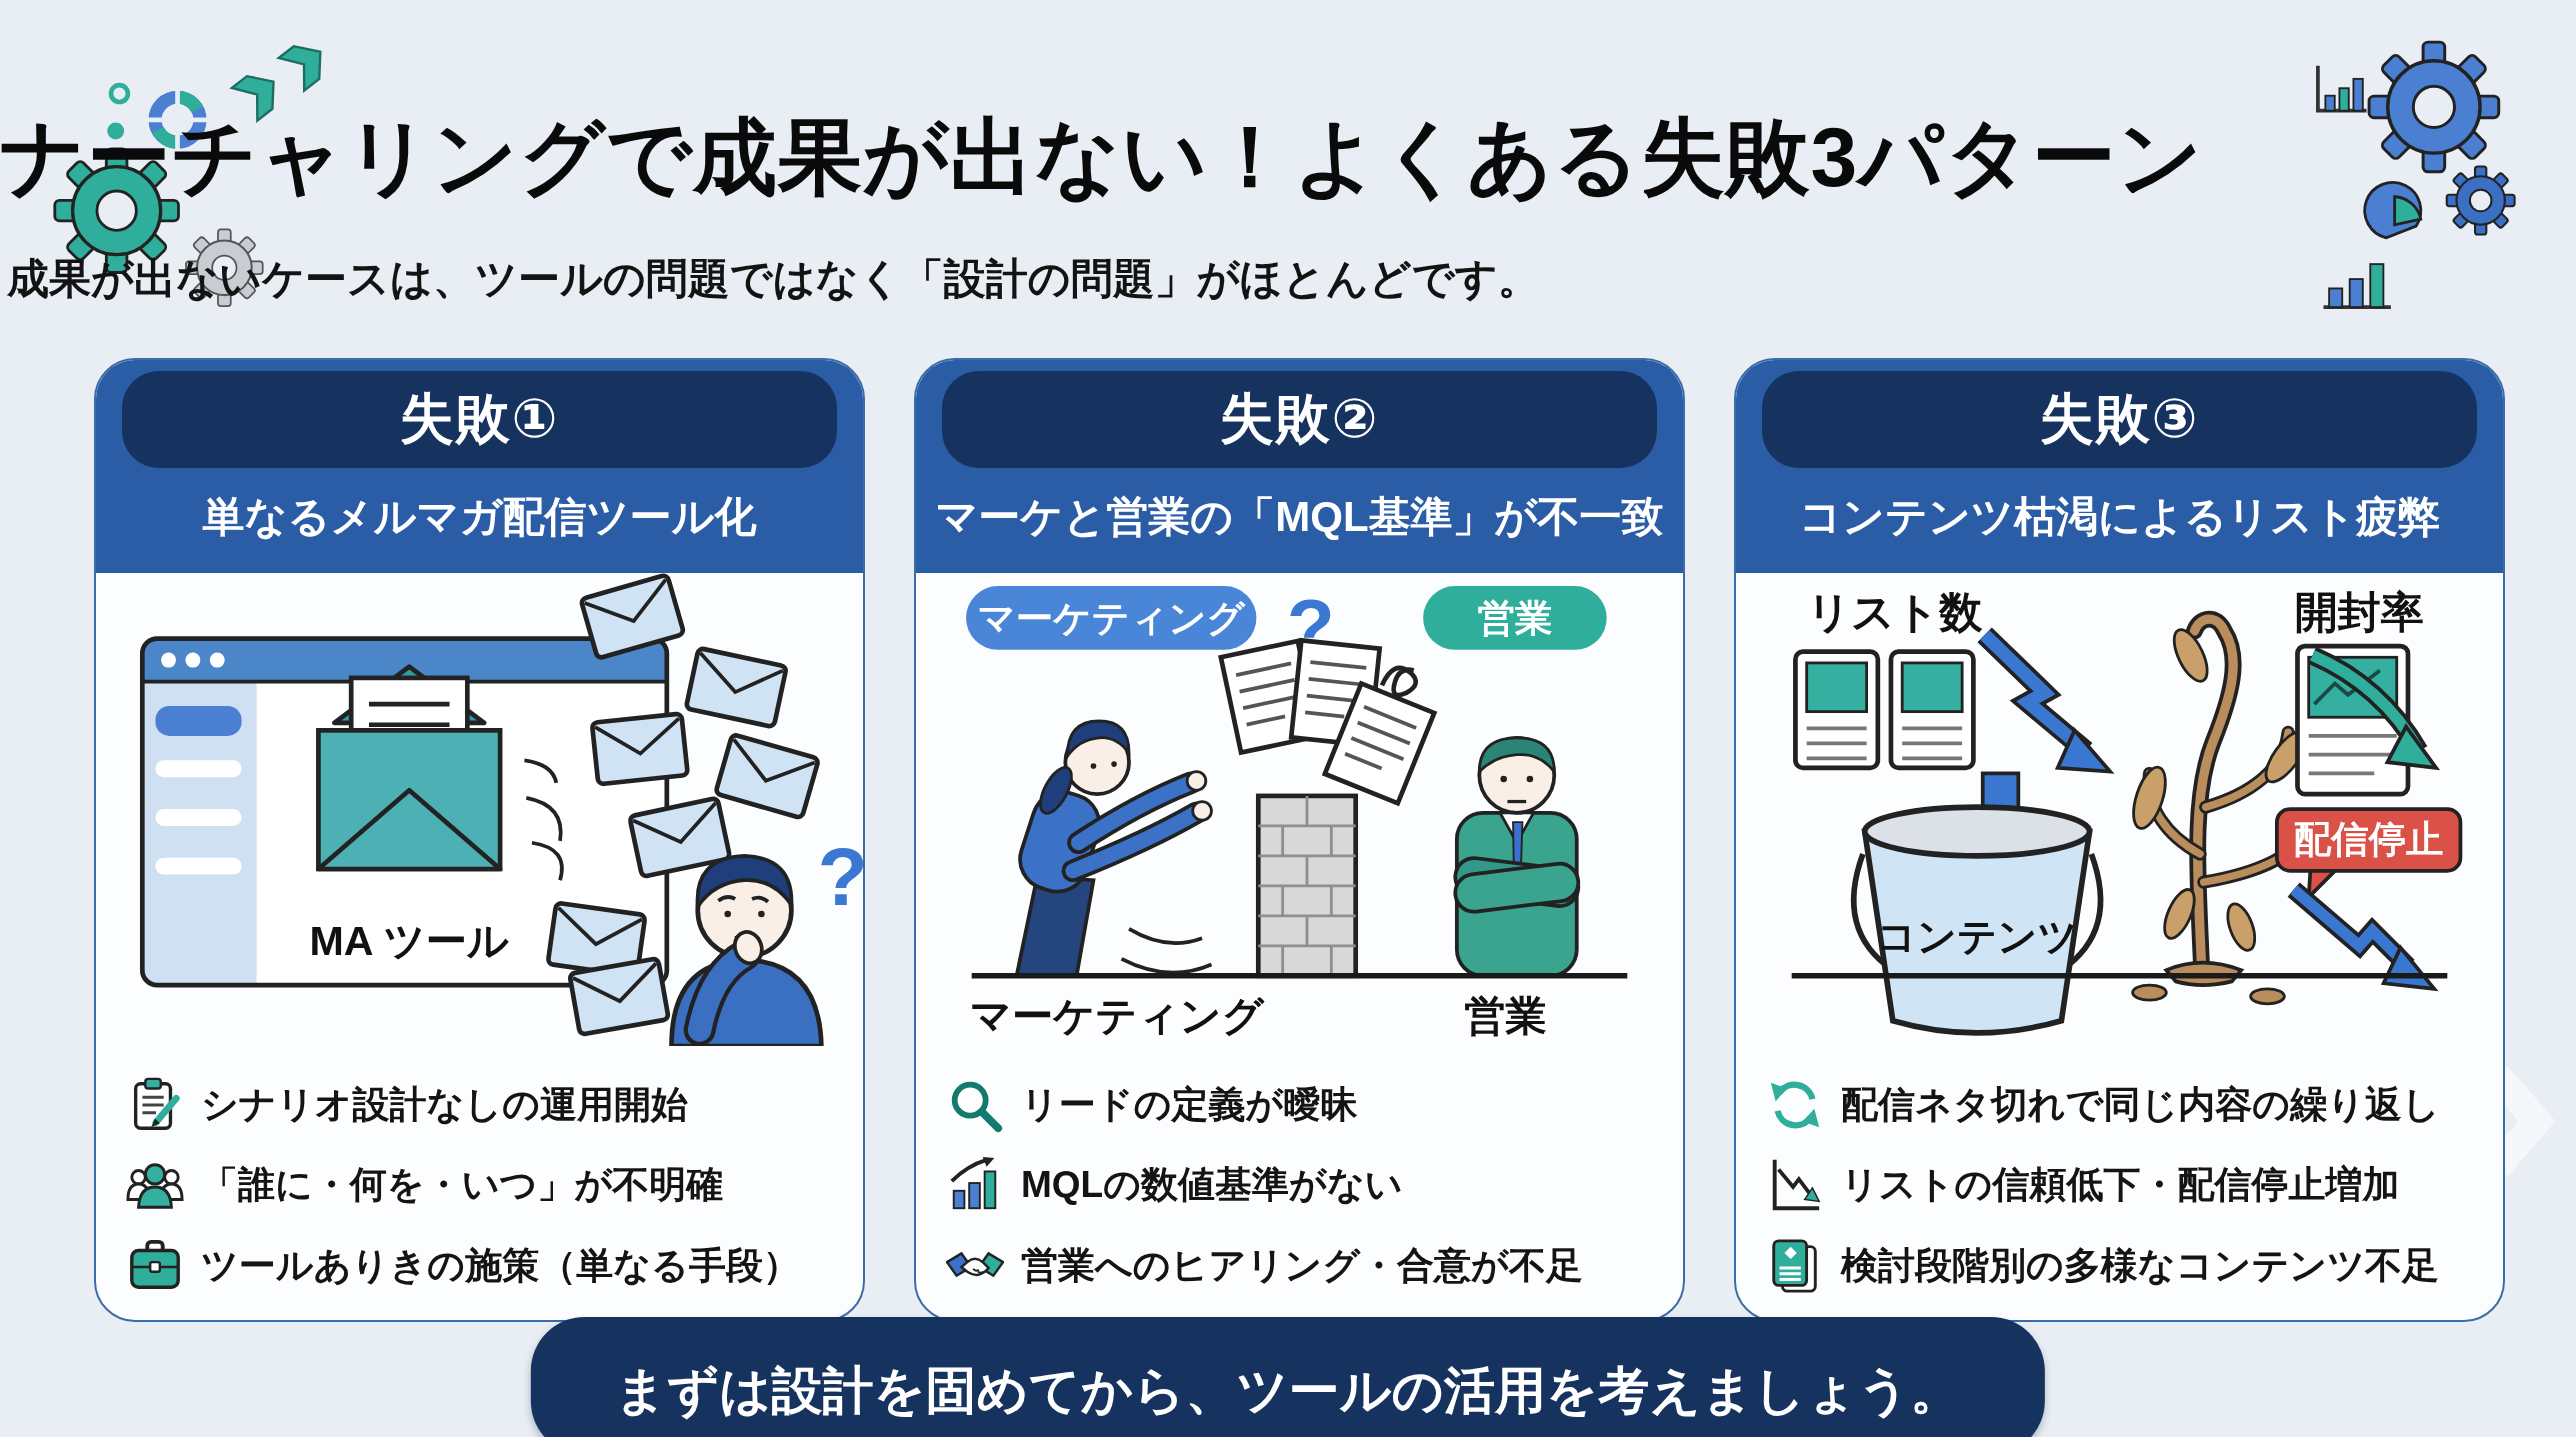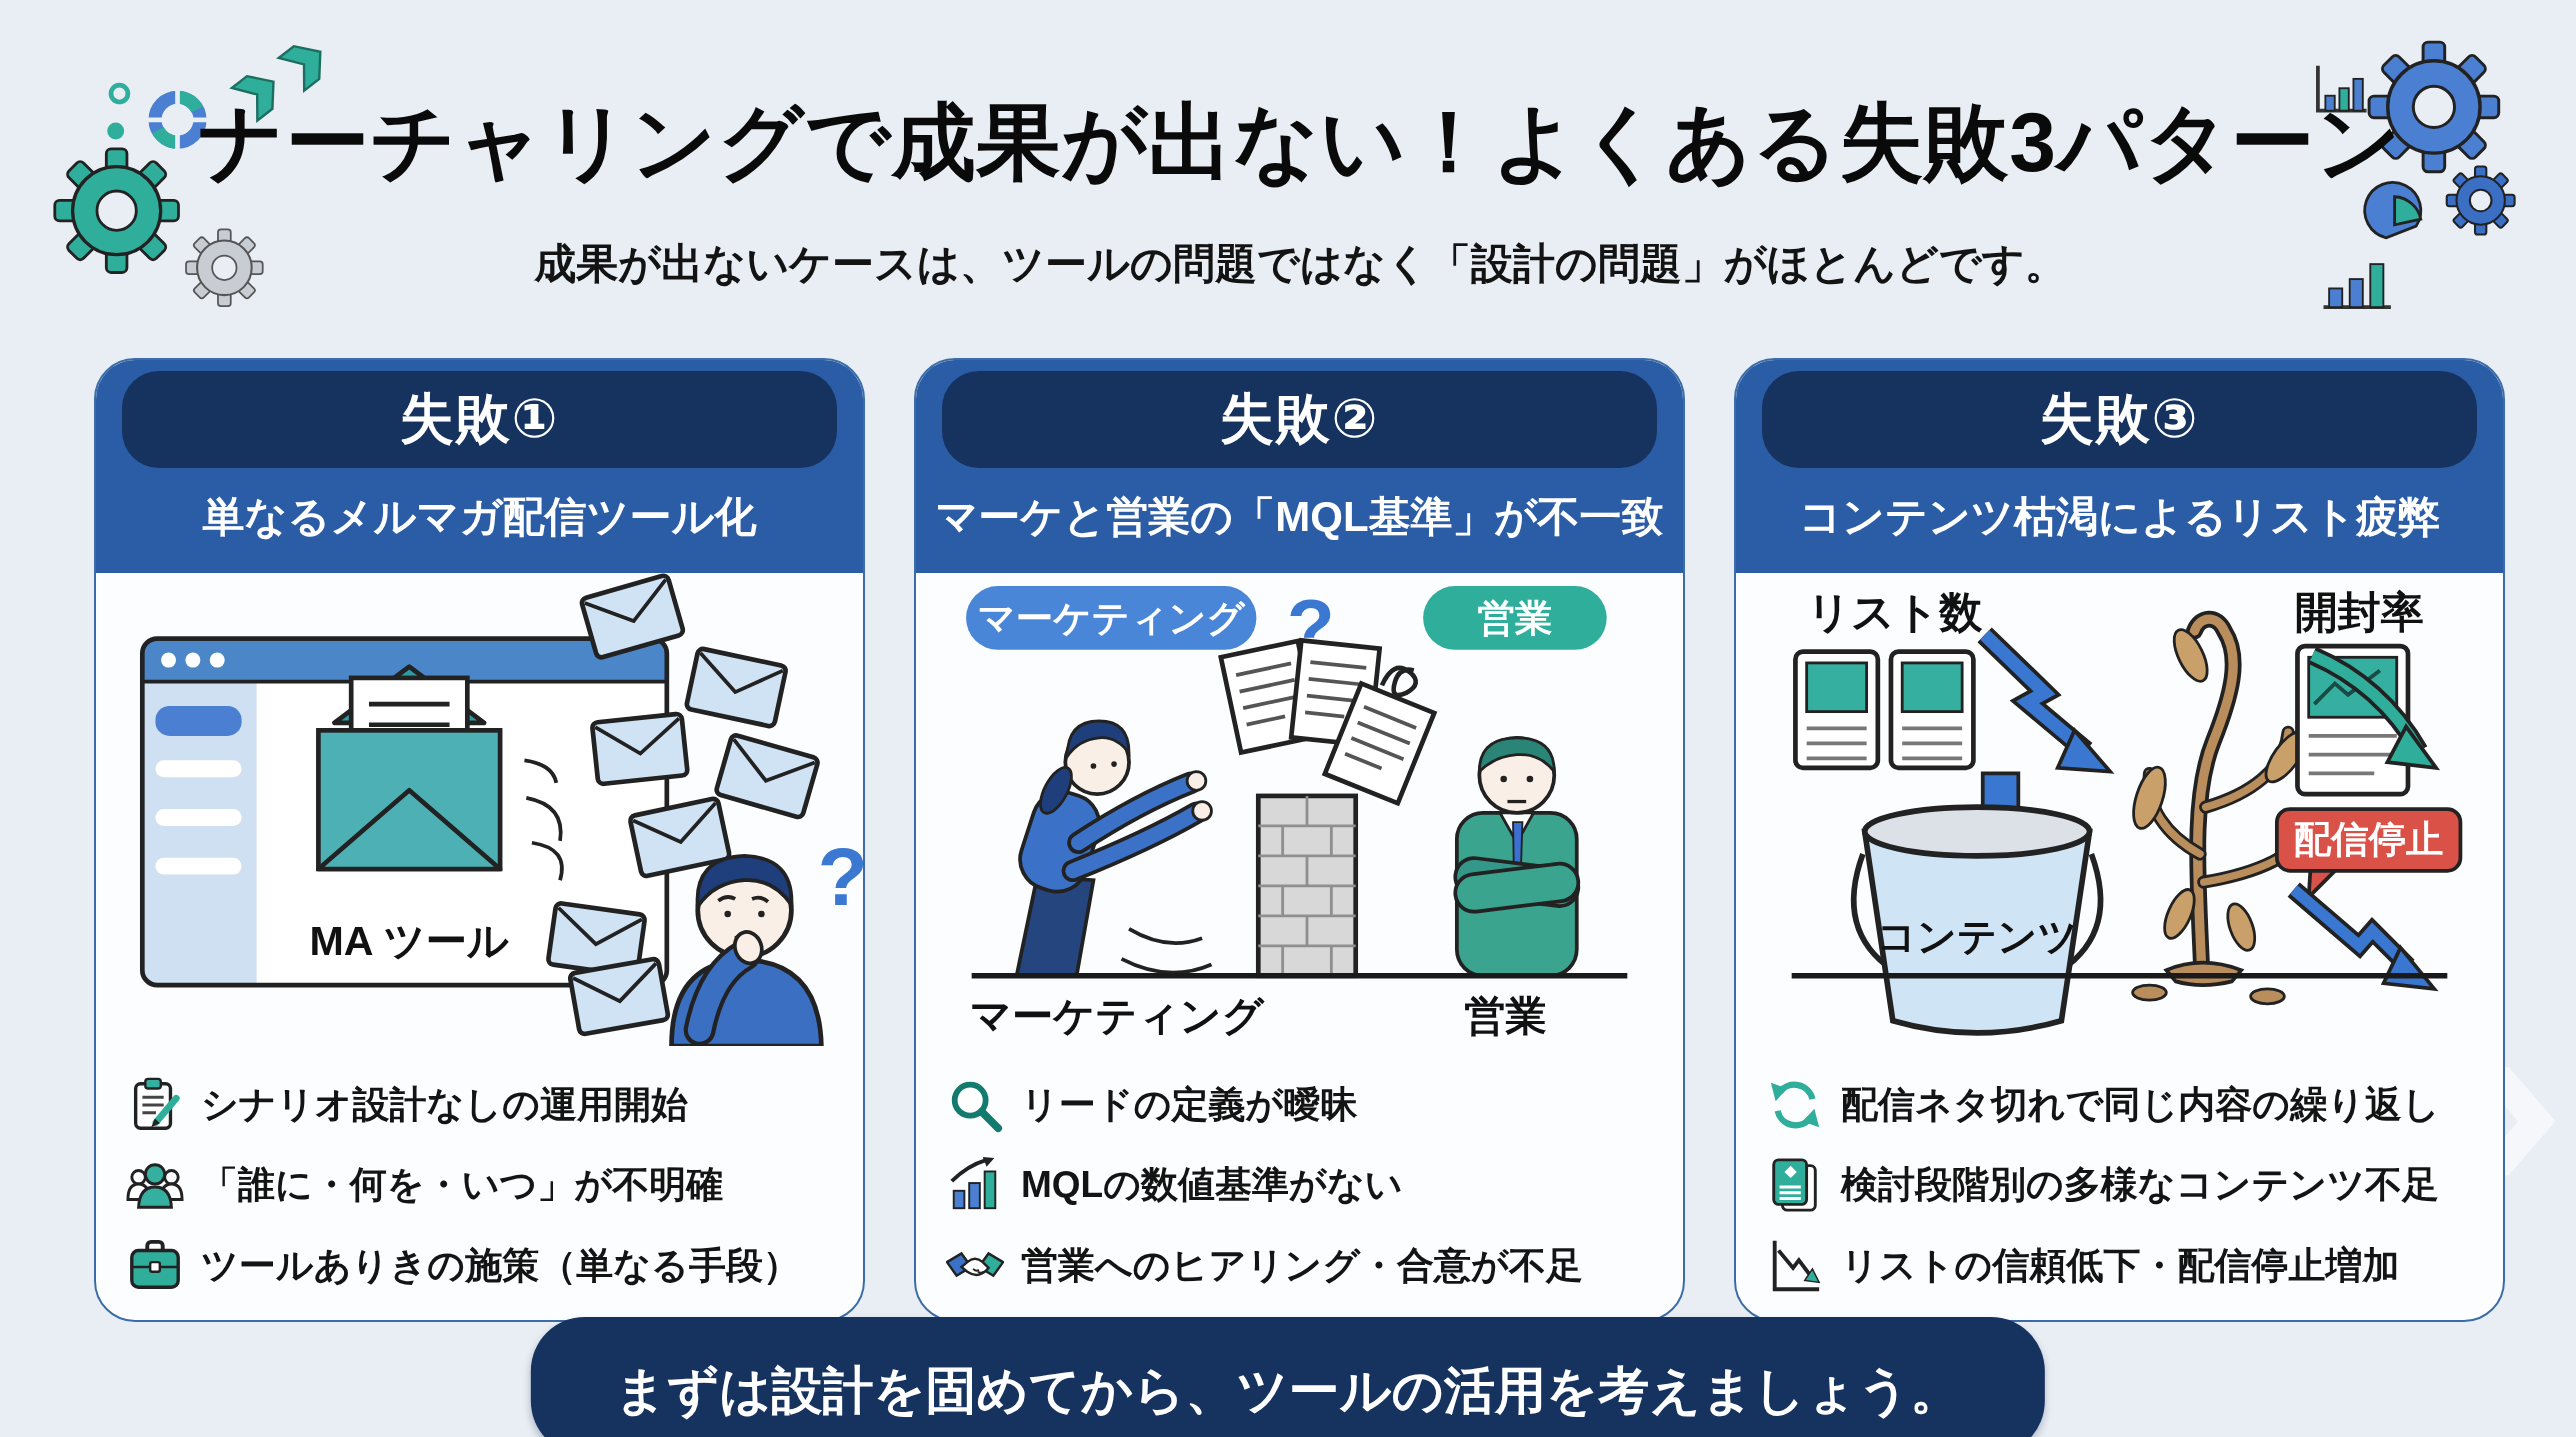--- a/index.html
+++ b/index.html
@@ -3,21 +3,21 @@
 <meta charset="utf-8">
 <style>
   html,body{margin:0;padding:0;}
   body{
     width:2576px;height:1438px;position:relative;overflow:hidden;
     background:#e9eef4;
     font-family:"Liberation Sans","DejaVu Sans",sans-serif;
   }
   svg text{font-family:"Liberation Sans","DejaVu Sans",sans-serif;}
   .decor{position:absolute;}
-  .header{position:absolute;top:0;left:0;right:0;text-align:center;z-index:2;padding-left:25px;}
+  .header{position:absolute;top:15px;left:0;right:0;text-align:left;z-index:2;}
   .title{margin:86px 0 0;font-size:84px;font-weight:900;color:#0a0a0a;letter-spacing:0.9px;}
   .subtitle{margin:36px 7px 0;font-size:42px;font-weight:700;color:#131313;}
   .cards{position:absolute;top:358px;left:94px;display:flex;gap:49px;z-index:3;}
   .card{
     width:771px;height:964px;box-sizing:border-box;
     background:#fcfdfe;border:2.8px solid #3a6ca8;border-radius:41px;
     overflow:hidden;display:flex;flex-direction:column;
   }
   .card-top{background:#2b5ca6;padding:11.2px 0 0;}
   .card-badge{
@@ -458,36 +458,36 @@
             <polygon points="5,7 22,13 10,26" fill="#2fae9b"></polygon>
             <path d="M12 36 A19 19 0 0 0 46 43" stroke="#2fae9b" stroke-width="6.5" fill="none"></path>
             <polygon points="55,53 38,47 50,34" fill="#2fae9b"></polygon>
           </svg>
         </span>
         <span class="btext">配信ネタ切れで同じ内容の繰り返し</span>
       </li>
       <li class="bullet">
         <span class="bicon">
           <svg viewBox="0 0 60 60">
+            <path d="M9 4 V54 H55" stroke="#222" stroke-width="4" fill="none"></path>
+            <polyline points="13,14 28,32 34,24 46,40" stroke="#222" stroke-width="4" fill="none"></polyline>
+            <polygon points="48,33 55,47 40,45" fill="#2fae9b" stroke="#222" stroke-width="1.5"></polygon>
+          </svg>
+        </span>
+        <span class="btext">リストの信頼低下・配信停止増加</span>
+      </li>
+      <li class="bullet">
+        <span class="bicon">
+          <svg viewBox="0 0 60 60">
             <rect x="17" y="10" width="34" height="46" rx="5" fill="#fff" stroke="#222" stroke-width="3"></rect>
             <rect x="8" y="4" width="34" height="46" rx="5" fill="#2fae9b" stroke="#222" stroke-width="3"></rect>
             <rect x="21" y="12" width="9" height="9" transform="rotate(45 25.5 16.5)" fill="#fff"></rect>
             <path d="M14 32 h22 M14 38 h22 M14 44 h22" stroke="#fff" stroke-width="3"></path>
           </svg>
         </span>
         <span class="btext">検討段階別の多様なコンテンツ不足</span>
       </li>
-      <li class="bullet">
-        <span class="bicon">
-          <svg viewBox="0 0 60 60">
-            <path d="M9 4 V54 H55" stroke="#222" stroke-width="4" fill="none"></path>
-            <polyline points="13,14 28,32 34,24 46,40" stroke="#222" stroke-width="4" fill="none"></polyline>
-            <polygon points="48,33 55,47 40,45" fill="#2fae9b" stroke="#222" stroke-width="1.5"></polygon>
-          </svg>
-        </span>
-        <span class="btext">リストの信頼低下・配信停止増加</span>
-      </li>
     </ul>
   </section>
 </div>
 
 <div class="banner">まずは設計を固めてから、ツールの活用を考えましょう。</div>
 
 
 </body></html>

